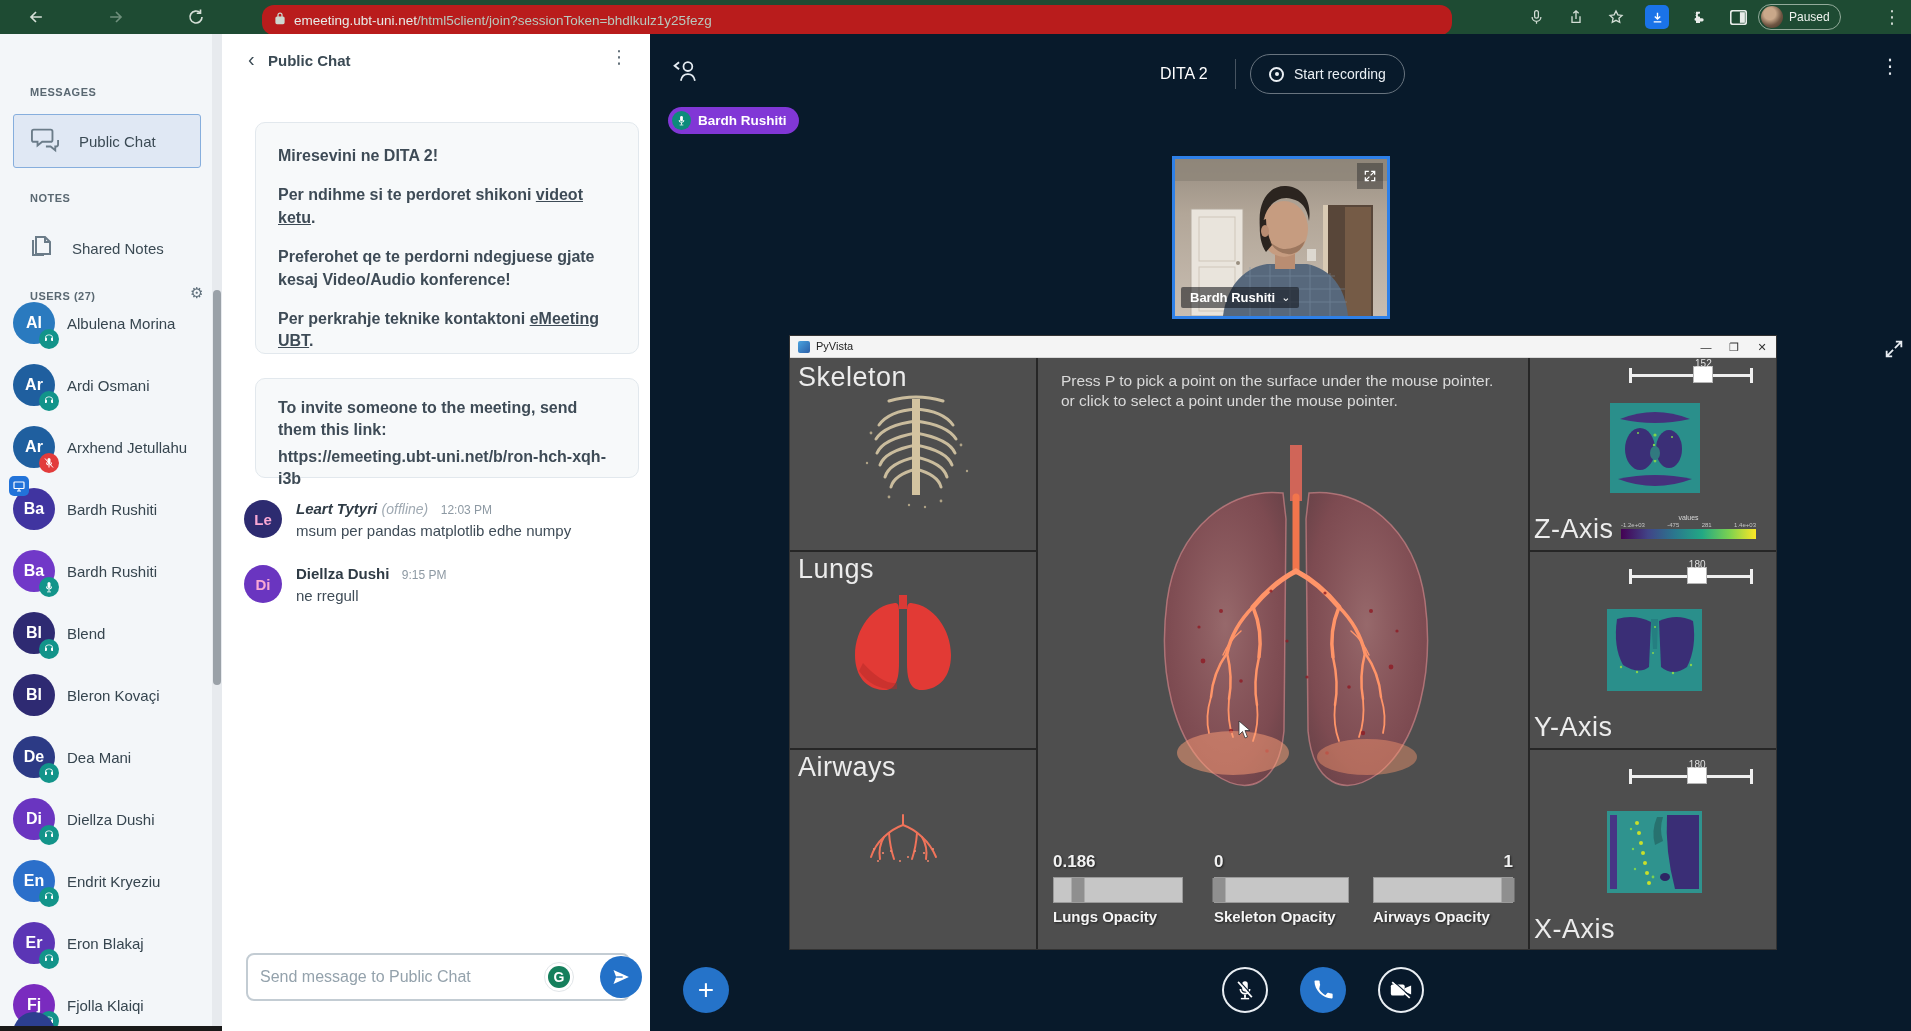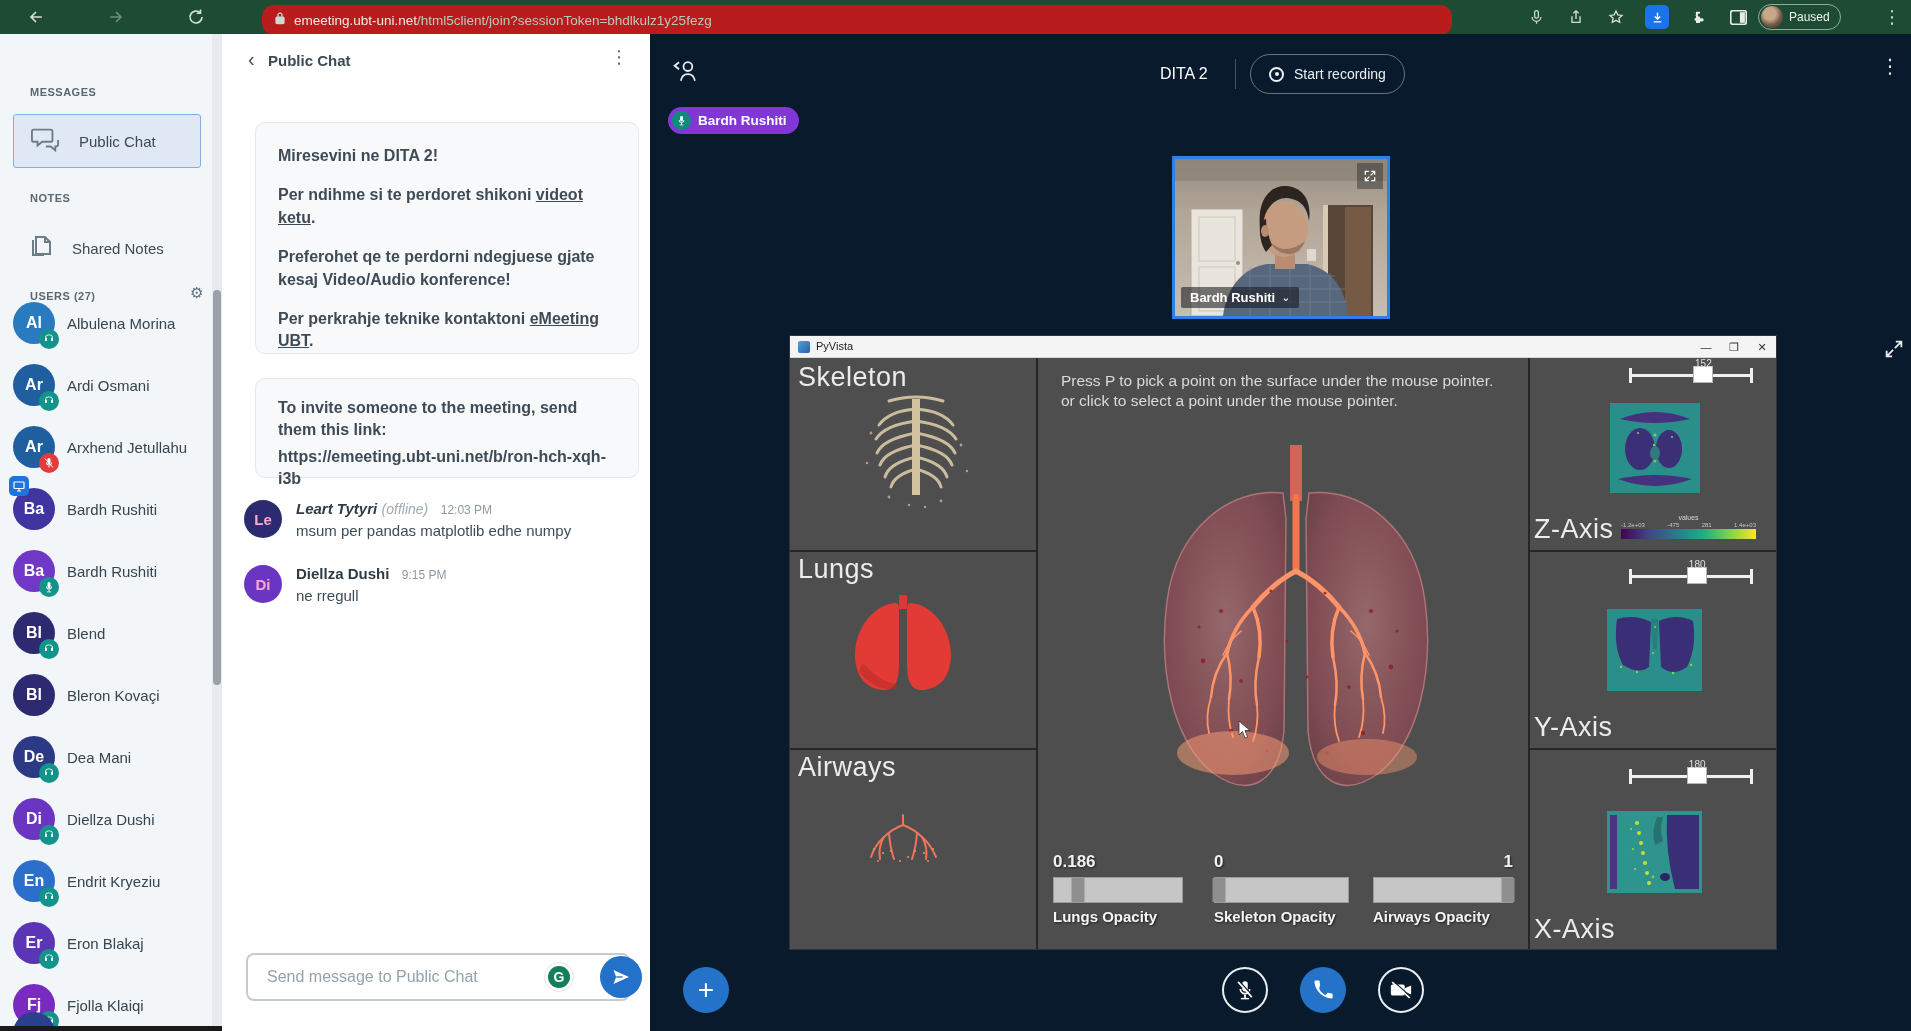--- a/index.html
+++ b/index.html
@@ -60,21 +60,21 @@
   .msg-row { position:absolute; left:22px; width:390px; display:flex; }
   .msg-avatar { width:38px; height:38px; border-radius:50%; flex:0 0 auto; display:flex; align-items:center; justify-content:center; }
   .msg-avatar .init { color:#f9a8d4; font-size:15px; font-weight:600; }
   .msg-body { margin-left:14px; }
   .msg-name { font-size:15px; font-weight:700; color:#2f3b45; }
   .msg-name.italic { font-style:italic; }
   .msg-status { font-size:14px; font-style:italic; color:#9fa9b2; }
   .msg-time { font-size:12px; color:#8d99a3; margin-left:8px; }
   .msg-text { font-size:15px; color:#3f4c57; margin-top:4px; }
   .chat-input-row { position:absolute; left:0; top:910px; width:428px; height:70px; }
-  .chat-input { position:absolute; left:24px; top:9px; width:384px; height:48px; border:2px solid #c3ccd3; border-radius:8px; font-size:16px; color:#3f4c57; padding:0 44px 0 19px; outline:none; font-family:"Liberation Sans",sans-serif; }
+  .chat-input { position:absolute; left:24px; top:9px; width:384px; height:48px; border:2px solid #c3ccd3; border-radius:8px; font-size:16px; color:#3f4c57; padding:0 44px 0 12px; outline:none; font-family:"Liberation Sans",sans-serif; }
   .chat-input::placeholder { color:#94a2ac; }
   .grammarly { position:absolute; left:322px; top:18px; width:30px; height:30px; border-radius:50%; background:#fff; border:1px solid #e2e6e9; display:flex; align-items:center; justify-content:center; cursor:pointer; }
   .grammarly .gi { width:22px; height:22px; border-radius:50%; background:#157f5c; color:#fff; font-weight:700; font-size:14px; display:flex; align-items:center; justify-content:center; }
   .send-btn { position:absolute; left:378px; top:12px; width:42px; height:42px; border-radius:50%; background:#2371c8; border:none; display:flex; align-items:center; justify-content:center; cursor:pointer; }
 
   
   .main { position:absolute; left:650px; top:34px; width:1261px; height:997px; background:#081a2b; }
   .users-toggle { position:absolute; left:22px; top:24px; cursor:pointer; }
   .stage-title { position:absolute; left:510px; top:31px; color:#fff; font-size:16px; }
   .title-sep { position:absolute; left:585px; top:25px; width:1px; height:30px; background:rgba(255,255,255,.25); }

